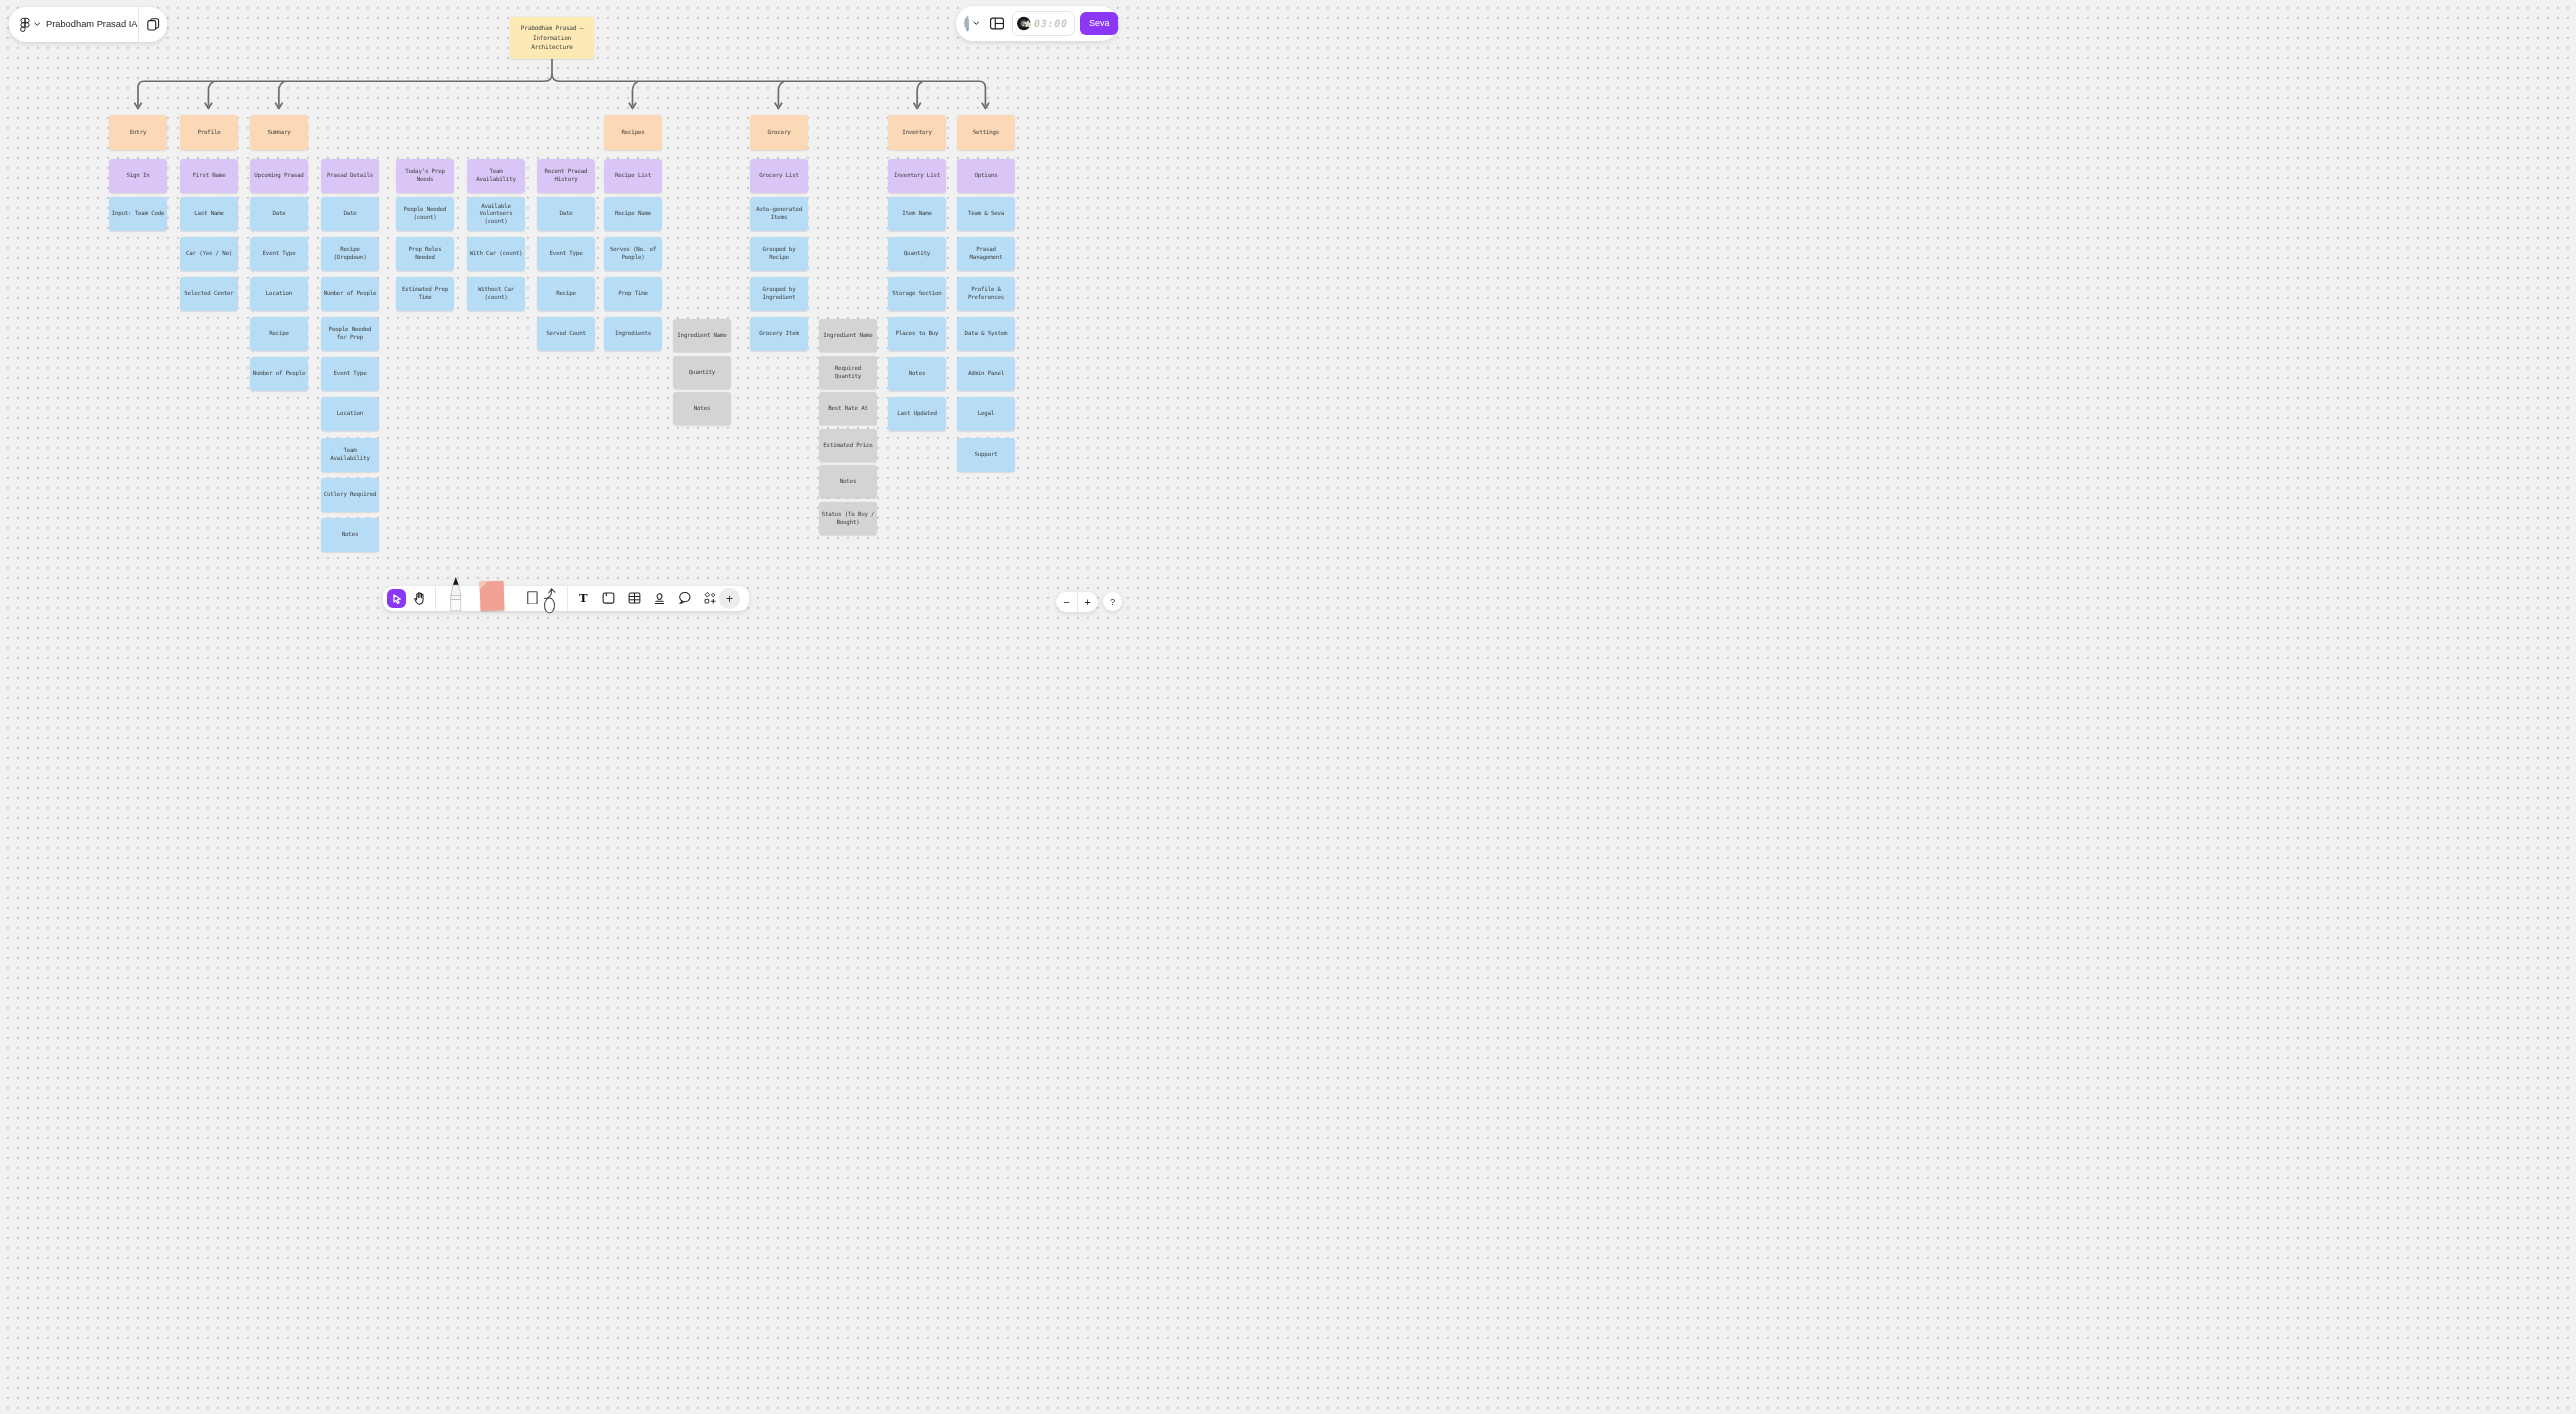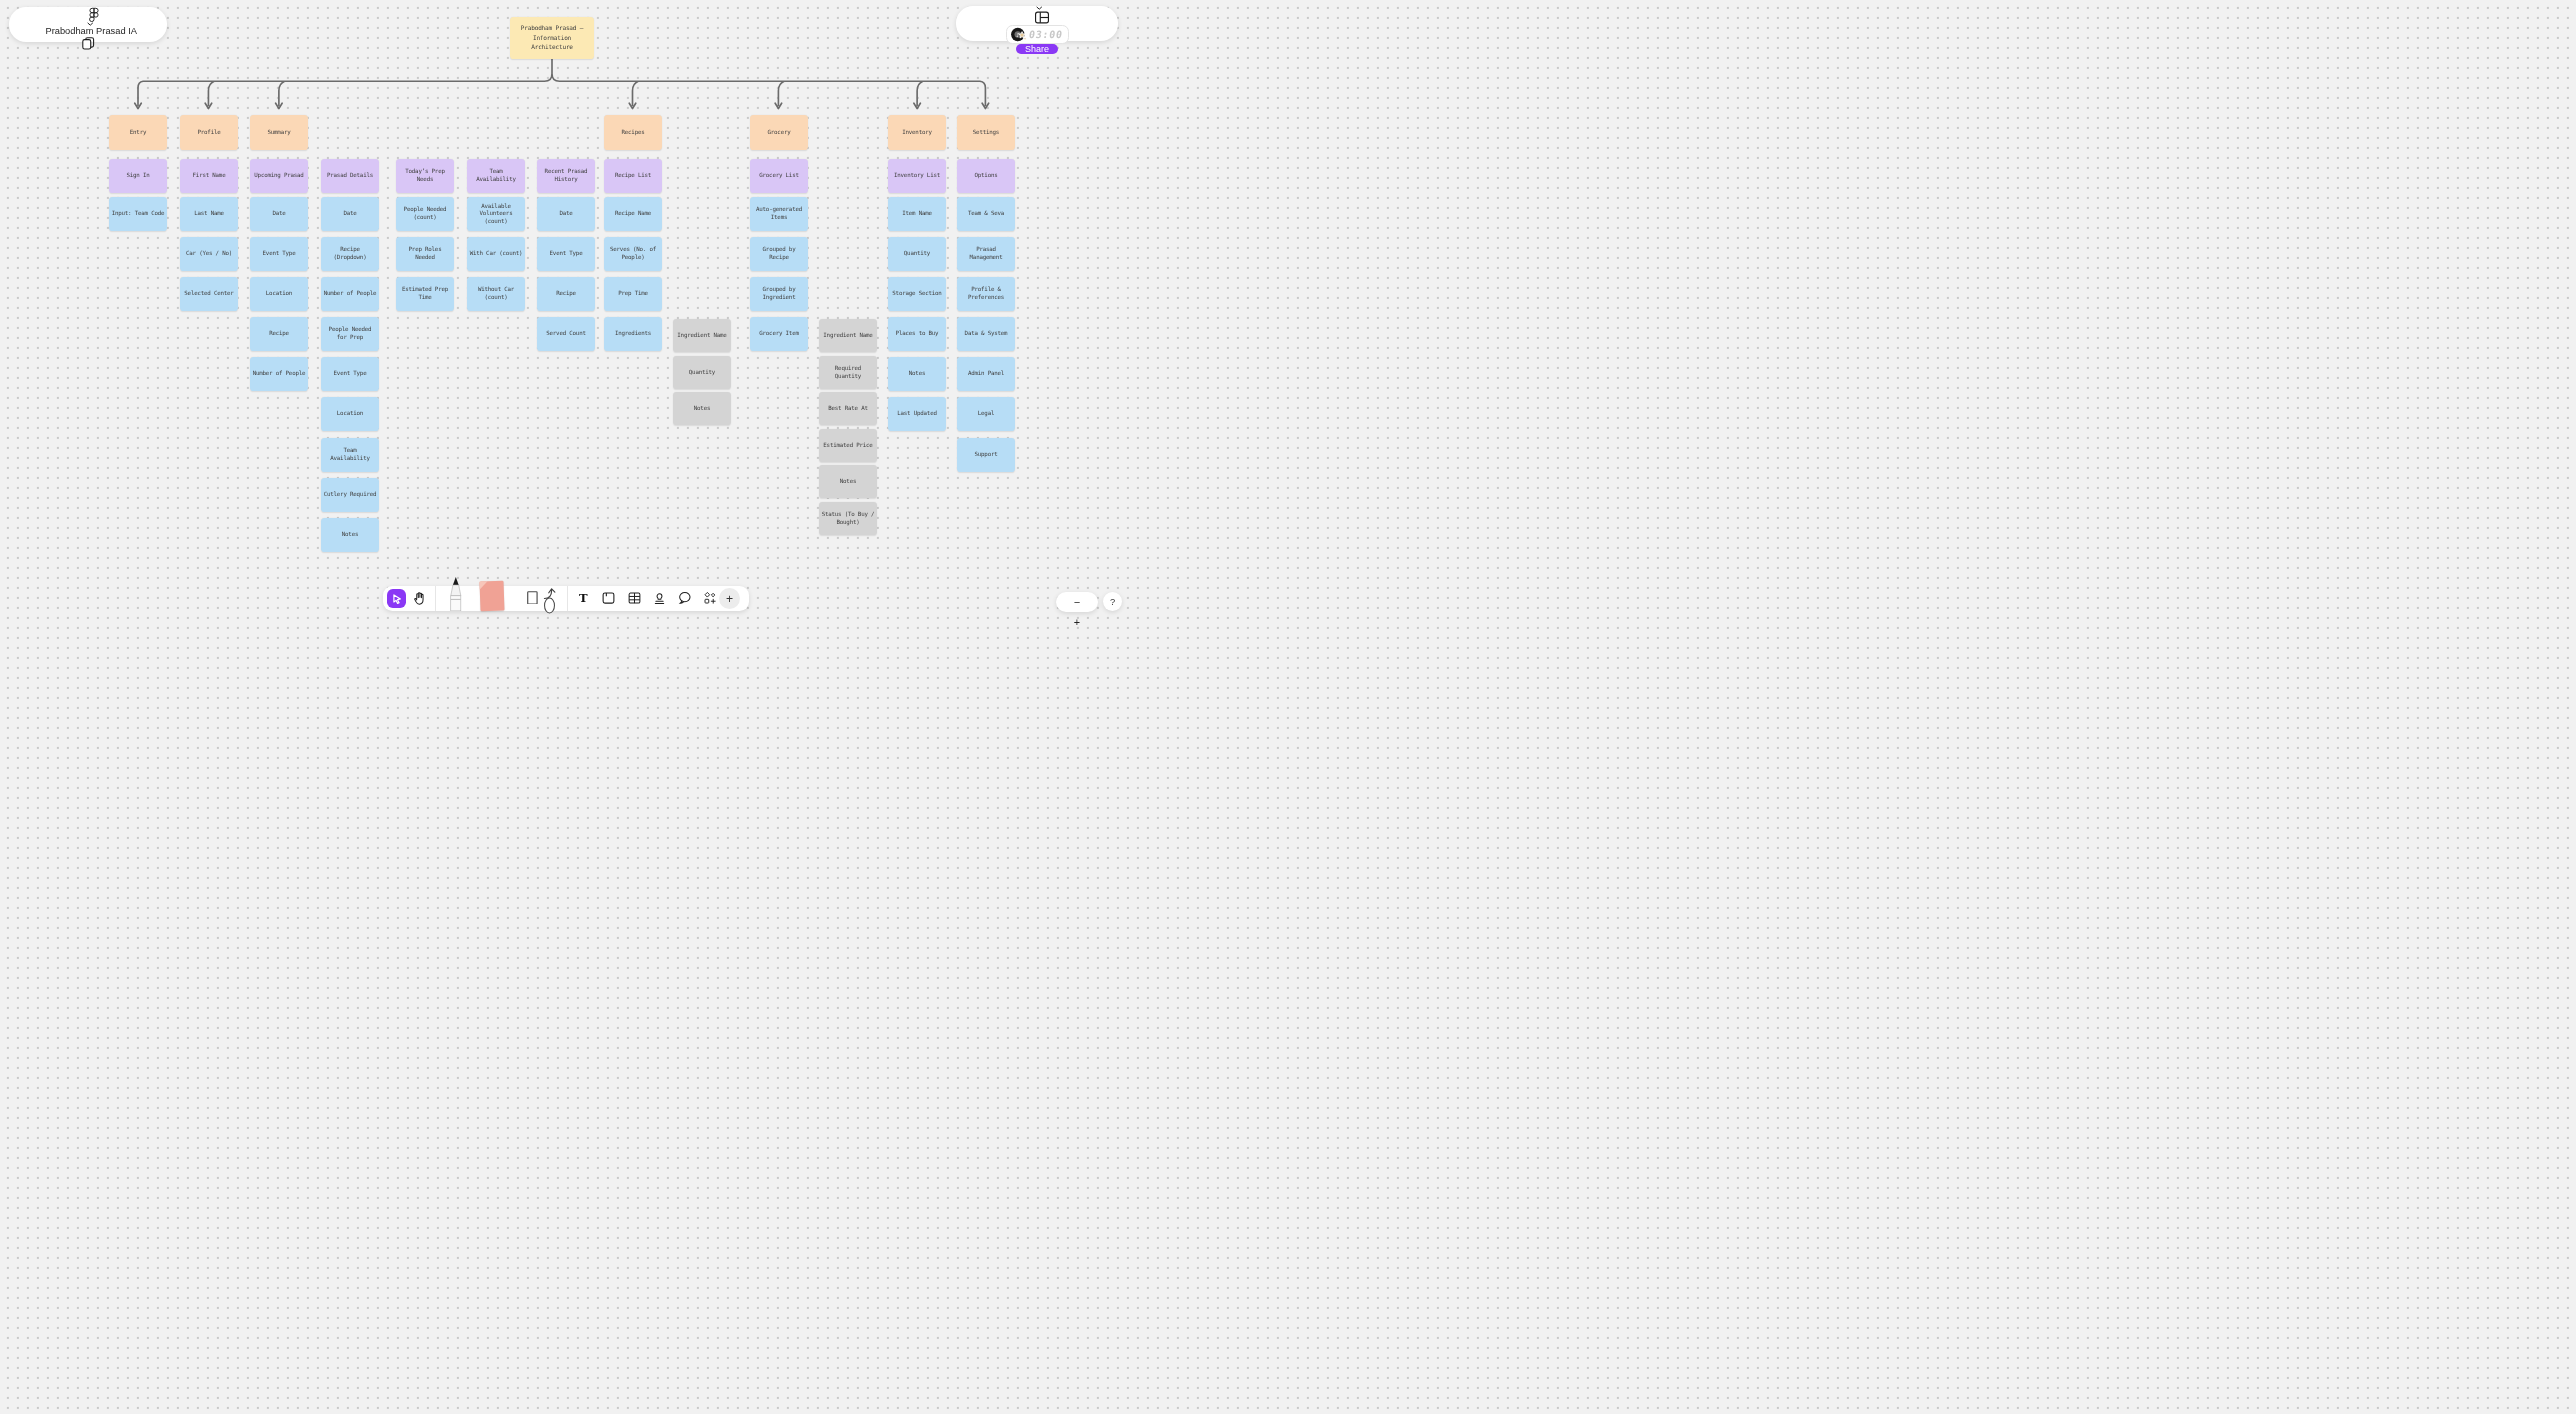--- a/index.html
+++ b/index.html
@@ -12,21 +12,21 @@
   .node{position:absolute;z-index:2;border-radius:3.6px;display:flex;align-items:center;justify-content:center;
     text-align:center;font-family:"DejaVu Sans Mono",monospace;font-size:5.8px;letter-spacing:-0.2px;line-height:1.3;
     color:#3f3f3f;padding:1.4px;box-sizing:border-box;box-shadow:0 0.7px 1.4px rgba(0,0,0,.10);white-space:pre-line;}
   .node.orange{background:var(--sticky-orange);}
   .node.purple{background:var(--sticky-purple);}
   .node.blue{background:var(--sticky-blue);}
   .node.grey{background:var(--sticky-grey);}
   .node.root{background:var(--sticky-yellow);font-size:6.1px;line-height:1.55;}
   
   .pill{position:absolute;background:#fff;border-radius:17px;box-shadow:0 1.4px 5.8px rgba(0,0,0,.12);z-index:10;
-    display:flex;align-items:center;flex-direction:column;}
+    display:flex;align-items:center;}
   #topbar-left{left:9.3px;top:6.5px;width:158px;height:35px;}
   #topbar-right{left:956px;top:5.8px;width:162px;height:35px;}
   .file-title{font-size:9.3px;font-weight:500;color:#1e1e1e;margin-left:5.8px;white-space:nowrap;flex:1;}
   .vdiv{width:0.7px;align-self:stretch;background:#e6e6e6;margin:0 0;}
   .iconbtn{display:flex;align-items:center;justify-content:center;cursor:pointer;}
   .timer-pill{display:flex;align-items:center;background:#fff;border:0.7px solid #e3e3e3;border-radius:6.5px;
     height:23px;padding:0 5.8px 0 2.9px;margin:0 5.8px 0 7.2px;}
   .timer-digits{font-family:"DejaVu Sans Mono",monospace;font-weight:bold;font-size:10px;color:#c7c7c7;
     letter-spacing:0.7px;transform:skewX(-8deg);margin-left:1.4px;}
   .share-btn{background:var(--accent);color:#fff;font-size:9px;font-weight:500;border:none;border-radius:5.8px;
@@ -186,21 +186,21 @@
   <span class="timer-pill">
     <svg width="17" height="17" viewBox="0 0 24 24">
       <circle cx="11" cy="12" r="9.5" fill="#171717"></circle>
       <circle cx="11" cy="12" r="4.6" fill="#707070"></circle>
       <text x="11" y="15" text-anchor="middle" font-size="8" fill="#f2f2f2" font-family="DejaVu Sans,sans-serif">♪</text>
       <path d="M17 8 l1.3 3.2 3.4 .2 -2.6 2.2 .8 3.3 -2.9 -1.8 -2.9 1.8 .8 -3.3 -2.6 -2.2 3.4 -.2 Z" fill="#e4c795" stroke="#fff" stroke-width="1.2"></path>
       <path d="M21.2 16.2 l.5 1.3 1.3 .5 -1.3 .5 -.5 1.3 -.5 -1.3 -1.3 -.5 1.3 -.5 Z" fill="#e4c795"></path>
     </svg>
     <span class="timer-digits">03:00</span>
   </span>
-  <button class="share-btn">Share</button>
+  <button class="share-btn">Seva</button>
 </div>
 
 <div class="pill" id="toolbar">
   <span class="tool select-active">
     <svg width="13" height="13" viewBox="0 0 20 20" fill="none" stroke="#fff" stroke-width="1.8" stroke-linejoin="round">
       <path d="M6 4.5 L16 10.6 L11.6 11.8 L14 16.4 L11.7 17.5 L9.3 12.9 L6 15.4 Z"></path>
     </svg>
   </span>
   <span class="tool" style="left:27px;top:2.9px;width:18.7px;height:18.7px">
     <svg width="15" height="15" viewBox="0 0 22 22" fill="none" stroke="#1e1e1e" stroke-width="1.5" stroke-linecap="round" stroke-linejoin="round">

